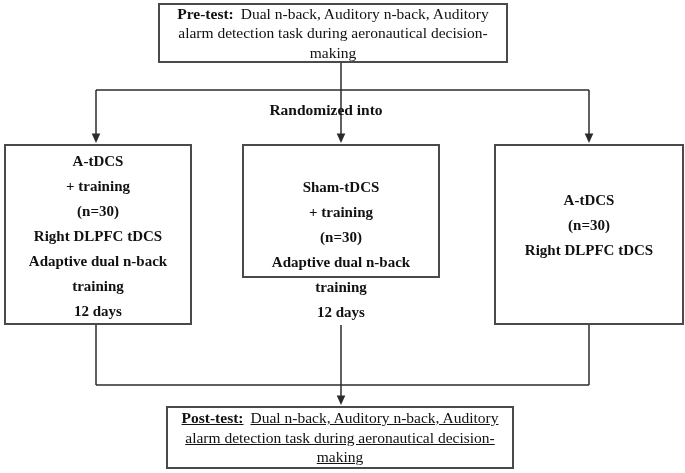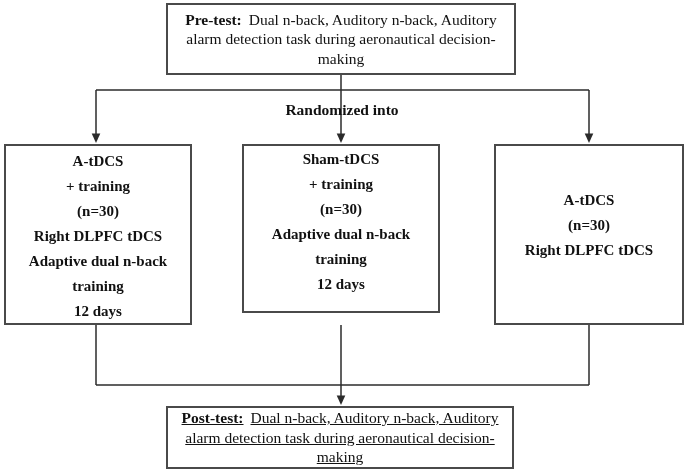--- a/index.html
+++ b/index.html
@@ -35,26 +35,26 @@
   }
   .testbox .lead{font-weight:bold;margin-right:7px;}
   .groupbox{
     font-weight:bold;
     font-size:15px;
     line-height:25px;
     display:flex;flex-direction:column;align-items:center;
   }
   .gline{white-space:nowrap;}
   #box-group-a{left:4px;top:144px;width:188px;height:181px;padding-top:3px;}
-  #box-group-sham{left:242px;top:144px;width:198px;height:169px;padding-top:1px;}
+  #box-group-sham{left:242px;top:144px;width:198px;height:134px;padding-top:29px;}
   #box-group-control{left:494px;top:144px;width:190px;height:181px;justify-content:center;padding-bottom:18px;}
-  #box-pretest{left:166px;top:3px;width:350px;height:72px;}
+  #box-pretest{left:158px;top:3px;width:350px;height:60px;}
   #box-posttest{left:166px;top:406px;width:348px;height:63px;text-decoration:underline;}
   #randomized-label{
-    position:absolute;left:120px;top:101px;width:444px;
+    position:absolute;left:104px;top:101px;width:444px;
     display:flex;justify-content:center;gap:11px;
     font-weight:bold;font-size:15.5px;line-height:18px;
   }
 </style>
 </head>
 <body>
 
 <div id="canvas">
 
   <svg class="connectors" viewBox="0 0 685 473">

